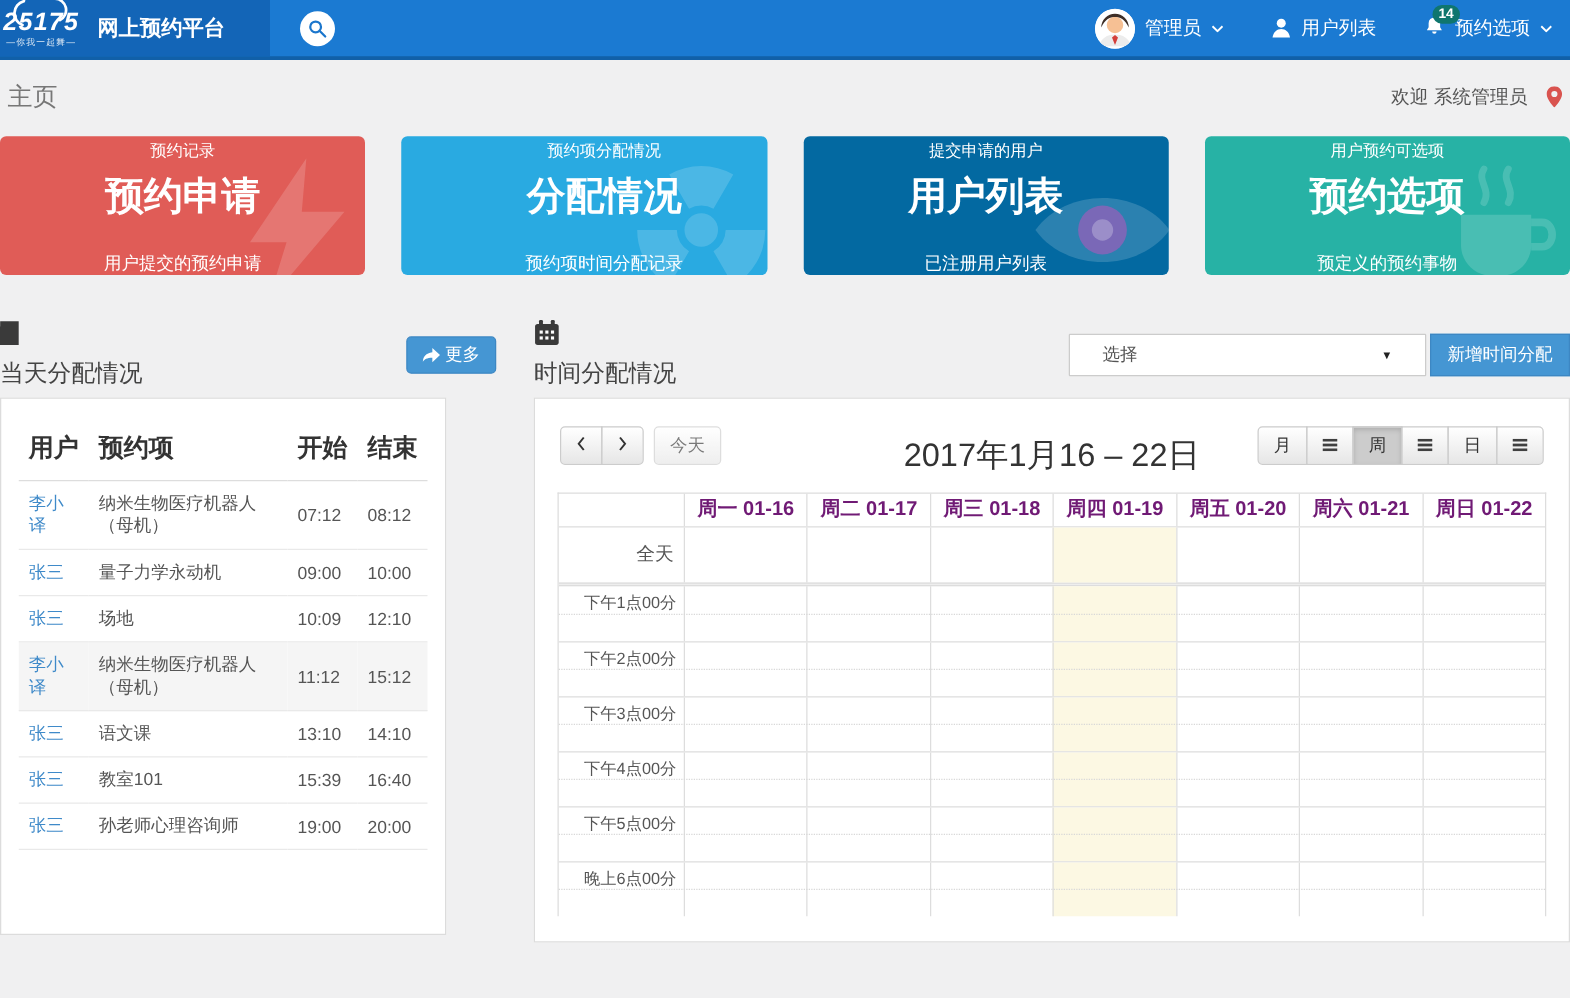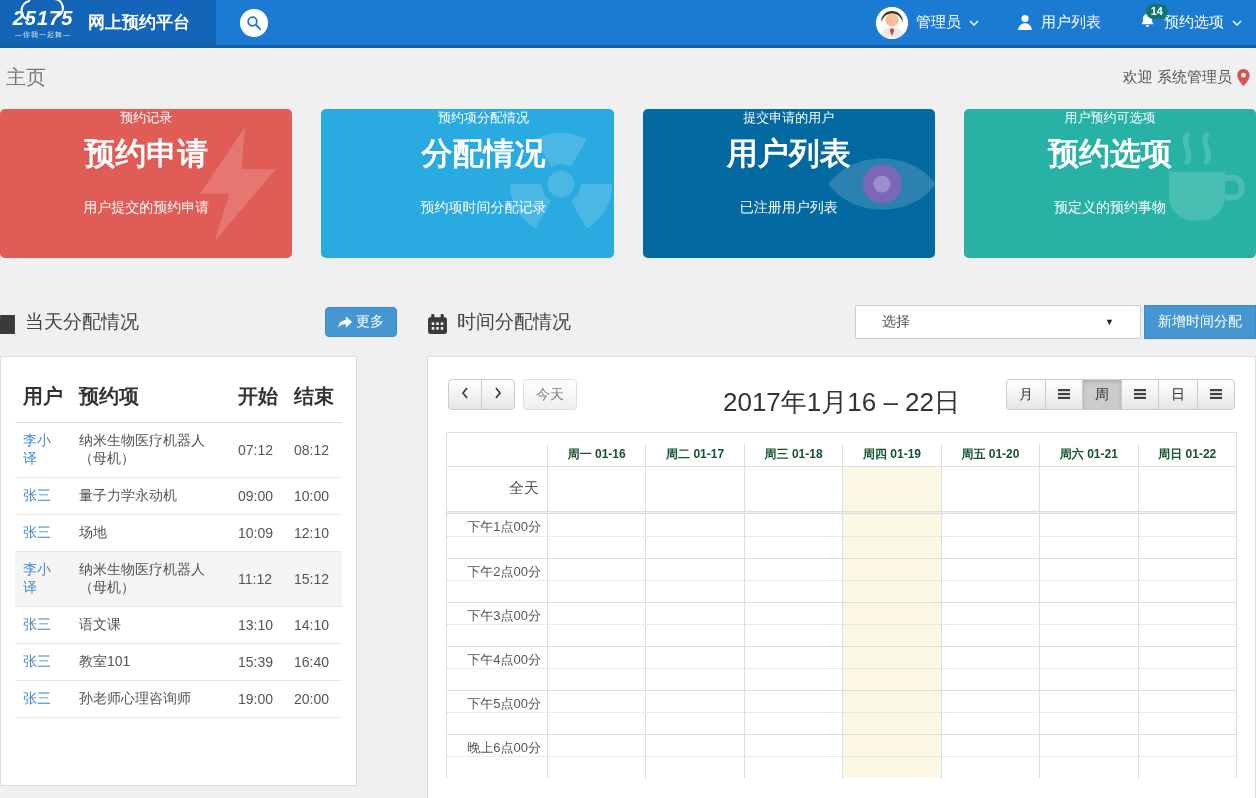--- a/index.html
+++ b/index.html
@@ -2,57 +2,57 @@
 <html><head>
 <meta charset="utf-8">
 <style>
   * { margin:0; padding:0; box-sizing:border-box; }
   html,body { width:1256px; height:798px; overflow:hidden; }
   body { font-family:"Liberation Sans","DejaVu Sans",sans-serif; background:#f0f0f1; color:#333; }
   .page { position:relative; width:1256px; height:798px; overflow:hidden; }
 
   
   .navbar { height:48px; background:#1b7ad2; border-bottom:3px solid #1160a8; display:flex; align-items:stretch; color:#fff; }
-  .brand { width:216px; background:#1365b7; display:flex; align-items:center; padding-left:10px; flex:none; }
+  .brand { width:216px; background:#1365b7; display:flex; align-items:center; flex:none; }
   .logo { width:66px; text-align:center; line-height:1; position:relative; }
   .logo svg { position:absolute; left:4px; top:-12px; }
   .logo-num { font-size:20px; font-weight:bold; font-style:italic; letter-spacing:1px; position:relative; }
   .logo-tag { font-size:7px; opacity:.85; letter-spacing:1px; margin-top:3px; white-space:nowrap; }
   .app-title { font-size:17px; font-weight:bold; margin-left:12px; }
   .search-wrap { display:flex; align-items:center; padding-left:24px; }
   .search-circle { width:28px; height:28px; border-radius:50%; background:#fff; display:flex; align-items:center; justify-content:center; cursor:pointer; }
   .nav-right { margin-left:auto; display:flex; align-items:center; gap:38px; padding-right:14px; font-size:15px; }
   .nav-item { display:flex; align-items:center; gap:8px; cursor:pointer; white-space:nowrap; }
   .avatar { width:32px; height:32px; border-radius:50%; overflow:hidden; background:#fff; flex:none; }
   .bell-wrap { position:relative; display:inline-block; }
   .badge { position:absolute; top:-8px; right:-12px; background:#0f766e; color:#fff; font-size:11px; font-weight:bold; border-radius:9px; padding:1px 5px; line-height:13px; }
 
   
   .crumb-row { display:flex; align-items:center; justify-content:space-between; padding:16px 6px 14px 6px; }
   .crumb { font-size:20px; color:#777; }
-  .welcome { font-size:15px; color:#555; display:flex; align-items:center; gap:5px;justify-content:flex-end; }
+  .welcome { font-size:15px; color:#555; display:flex; align-items:center; gap:15px;justify-content:flex-end; }
 
   
   .cards { display:grid; grid-template-columns:repeat(4,1fr); gap:29px; padding:0 0 0 0; margin-top:4px; }
-  .card { height:149px; border-radius:5px; color:#fff; text-align:center; position:relative; overflow:hidden; display:flex; flex-direction:column; justify-content:flex-start; cursor:pointer; }
+  .card { height:111px; border-radius:5px; color:#fff; text-align:center; position:relative; overflow:hidden; display:flex; flex-direction:column; justify-content:flex-end; cursor:pointer; }
   .card-red   { background:#e05c57; }
   .card-blue  { background:#29aae1;padding-left:32px; }
   .card-purple{ background:#0369a1; }
   .card-teal  { background:#27b2a5; }
   .card .c-top { font-size:13px; }
   .card .c-title { font-size:31px; font-weight:bold; margin:6px 0 2px; }
   .card .c-sub { font-size:14px; margin-top:22px; }
   .card .bg-ico { position:absolute; right:-8px; top:14px; width:122px; height:122px; }
 
   
   .main { display:flex; margin-top:46px; }
   .col-left { width:357px; flex:none; margin-right:70px; }
   .col-right { flex:1; min-width:0; }
   .sec-head { display:flex; align-items:center; height:36px; }
-  .sec-title { font-size:19px; color:#444; display:flex; align-items:flex-end; gap:9px; white-space:nowrap; }
+  .sec-title { font-size:19px; color:#444; display:flex; align-items:flex-start; gap:9px; white-space:nowrap;flex-direction:column; }
   .journal-cut { margin-left:-5px; }
   .more-btn { margin-left:auto; margin-right:-40px; background:#4596d3; color:#fff; border:1px solid #3d87c3; border-radius:4px; font-size:14px; padding:5px 12px; display:flex; align-items:center; gap:4px; cursor:pointer; }
   .sel-box { margin-left:auto; width:286px; height:34px; background:#fff; border:1px solid #ccc; border-radius:1px; display:flex; align-items:center; padding:0 26px; font-size:14px; color:#555; cursor:pointer; }
   .sel-box .arrow { margin-left:auto; font-size:9px; color:#222; }
   .add-btn { background:#4596d3; color:#fff; border:1px solid #3d87c3; font-size:14px; height:34px; padding:0 13px; margin-left:3px; cursor:pointer; white-space:nowrap; }
 
   .panel { background:#fff; border:1px solid #dcdcdc; margin-top:16px; }
   .panel-left { min-height:430px; padding:14px 14px; }
   .panel-right { min-height:430px; padding:20px 18px; }
 
@@ -75,21 +75,21 @@
   .btn.active { background:#ccc; box-shadow:inset 0 2px 4px rgba(0,0,0,.15); }
   .tb-left { display:flex; gap:8px; }
   .cal-title { position:absolute; left:0; right:0; text-align:center; font-size:26px; font-weight:400; color:#333; top:-2px; pointer-events:none;margin-top:10px; }
   .tb-right { margin-left:auto; }
   .ico-btn svg { display:block; margin:3px 0; }
 
   .cal-grid { margin-top:22px; border:1px solid #ddd; border-bottom:none; background:#fff; }
   .cal-row { display:grid; grid-template-columns:100px repeat(7,1fr); position:relative; }
   .cal-row > div + div { border-left:1px solid #ddd; }
   .cal-head { border-bottom:1px solid #ddd; }
-  .cal-head .dh { font-size:12px; font-weight:bold; color:#14532d; text-align:center; padding:2px 0 3px; white-space:nowrap; overflow:hidden;margin-top:11px; }
+  .cal-head .dh { font-size:16px; font-weight:bold; color:#701a75; text-align:center; padding:2px 0 3px; white-space:nowrap; overflow:hidden; }
   .cal-allday { height:44px; }
   .cal-allday .axis { display:flex; align-items:center; justify-content:flex-end; padding-right:8px; font-size:15px; color:#555; }
   .cal-allday > div:nth-child(5) { background:#fcf8e3; }
   .cal-divider { height:3px; background:#eee; border-top:1px solid #ddd; border-bottom:1px solid #ddd; }
   .slot { height:44px; }
   .slot + .slot { border-top:1px solid #ddd; }
   .slot > div:nth-child(5) { background:#fcf8e3; }
   .slot .axis { text-align:right; padding:4px 6px 0 0; font-size:13px; color:#555; white-space:nowrap; }
   .slot::after { content:""; position:absolute; left:0; right:0; top:50%; border-top:1px dotted #d8d8d8; }
 </style>

